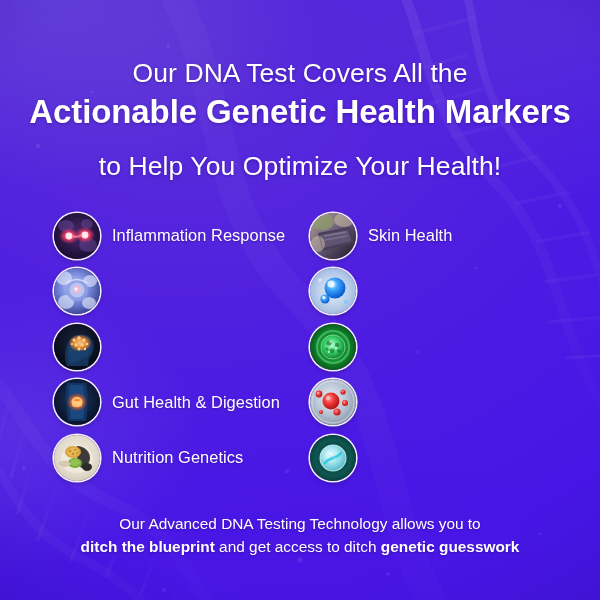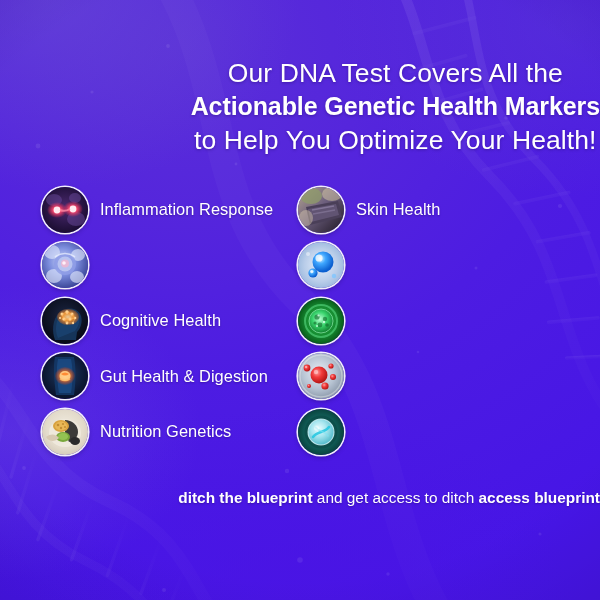--- a/index.html
+++ b/index.html
@@ -52,52 +52,52 @@
     inset: 0;
     background: radial-gradient(120% 100% at 50% 45%, rgba(0,0,0,0) 52%, rgba(20,0,70,0.30) 100%);
   }
 
   
   .content {
     position: absolute;
     inset: 0;
     display: flex;
     flex-direction: column;
-    align-items: flex-end;
+    align-items: center;
   }
 
   .headline {
     margin-top: 57px;
     text-align: center;
     color: #ffffff;
     line-height: 1.255;
     text-shadow: 0 1px 3px rgba(30,0,90,0.40);
   }
   .hl-1, .hl-3 {
     font-size: 26.5px;
     font-weight: 300;
     letter-spacing: 0.1px;
   }
   .hl-2 {
-    font-size: 25px;
+    font-size: 33px;
     font-weight: 700;
     letter-spacing: -0.1px;
     margin: 1px 0 0 0;
   }
-  .hl-3 { margin-top: 1px; }
+  .hl-3 { margin-top: 17px; }
 
   
   .markers {
     margin-top: 25px;
     width: 600px;
     display: grid;
     grid-template-columns: 256px 284px;
     grid-auto-rows: 55.5px;
     column-gap: 0px;
-    padding-left: 42px;
+    padding-left: 54px;
   }
 
   .marker {
     display: flex;
     align-items: center;
     gap: 12px;
   }
 
   .marker-icon {
     position: relative;
@@ -365,21 +365,20 @@
               <circle cx="25" cy="25" r="1.4"></circle>
                 <circle cx="31" cy="25" r="1.2"></circle>
                 <circle cx="18" cy="20" r="1.1"></circle>
             </g>
             <g stroke="#ffb35c" stroke-width="0.8" opacity="0.7">
               <path d="M20 16 L25 14 L30 16 L33 20 L28 21 L22 21 Z" fill="none"></path>
               <path d="M22 21 L25 25 L31 25 L33 20" fill="none"></path>
             </g>
           </svg>
         </div>
-        <div class="marker-label">Cognitive Health</div>
       </div>
 
       <div class="marker">
         <div class="marker-icon">
           <svg viewBox="0 0 46 46">
             <defs>
               <radialGradient id="g-env" cx="50%" cy="50%" r="60%">
                 <stop offset="0%" stop-color="#2fb84a"></stop>
                   <stop offset="55%" stop-color="#158a30"></stop>
                   <stop offset="100%" stop-color="#02400f"></stop>
@@ -520,17 +519,18 @@
             <path d="M15 28 C19 22, 27 24, 31 18" stroke="#22c7e0" stroke-width="2.6" fill="none" opacity="0.85" stroke-linecap="round"></path>
             <path d="M17 18 C21 23, 26 21, 30 27" stroke="#7fe3f2" stroke-width="1.6" fill="none" opacity="0.6" stroke-linecap="round"></path>
             <circle cx="18.5" cy="19" r="2.6" fill="#ffffff" opacity="0.45"></circle>
           </svg>
         </div>
       </div>
 
     </div>
 
     <div class="footer">
-      <div class="ft-2"><b>ditch the blueprint</b><span> and get access to ditch </span><b>access blueprint</b></div>
+      <div class="ft-1">Our Advanced DNA Testing Technology allows you to</div>
+      <div class="ft-2"><b>ditch the blueprint</b><span> and get access to ditch </span><b>genetic guesswork</b></div>
     </div>
 
   </div>
 </div>
 
 </body></html>

